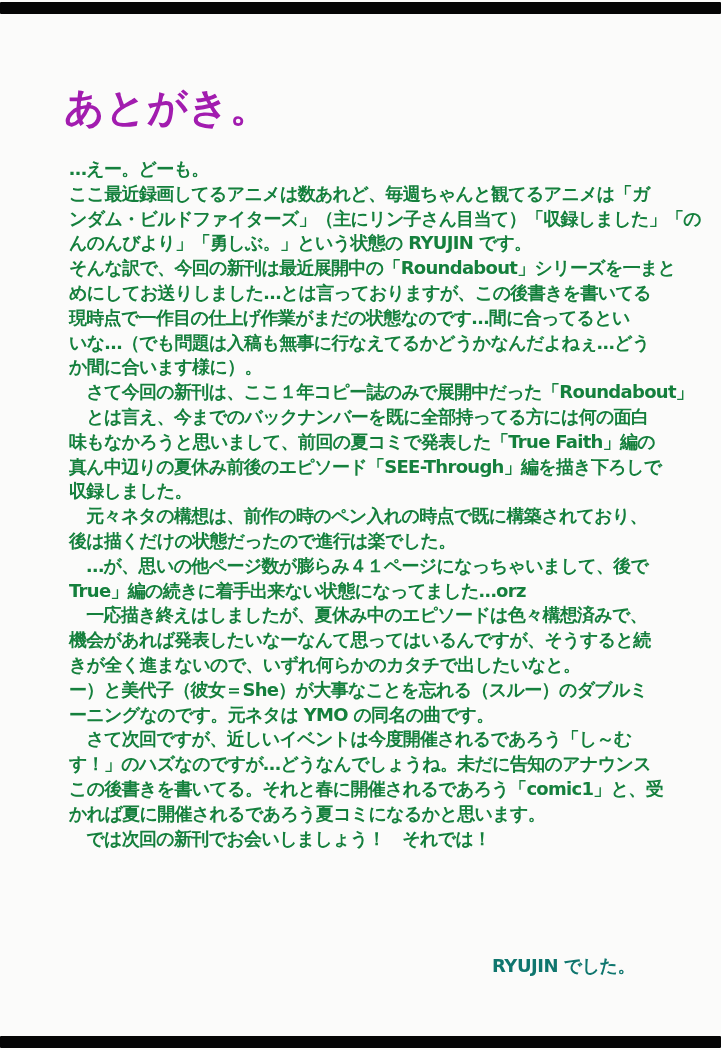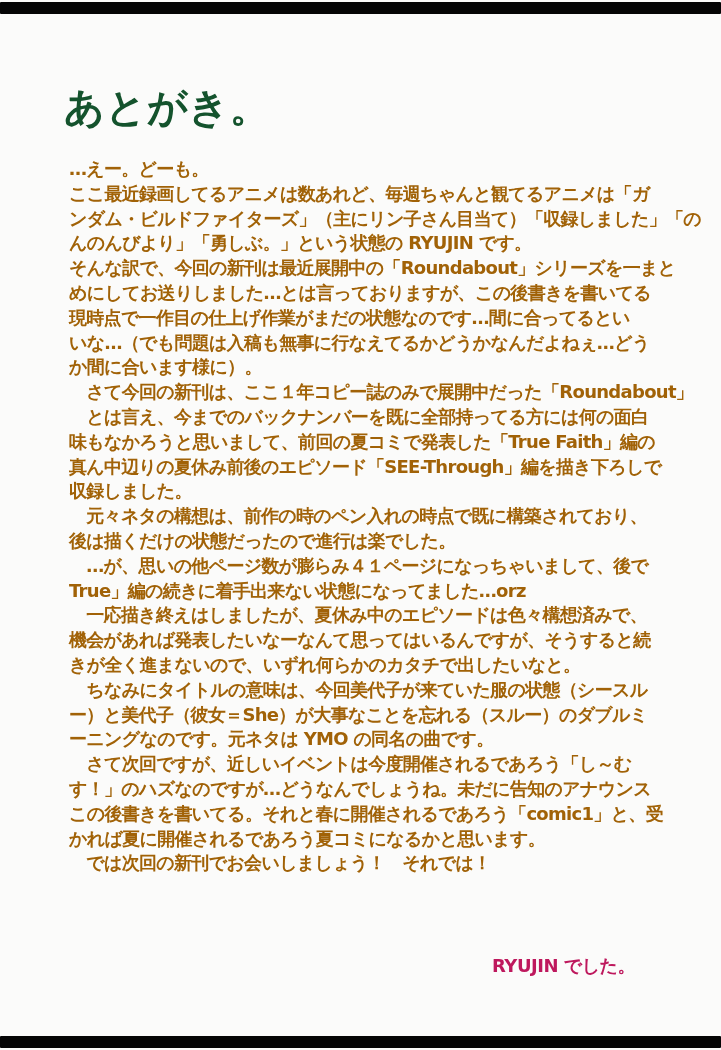--- a/index.html
+++ b/index.html
@@ -8,34 +8,34 @@
     width:721px;height:1050px;
     background:#fbfbfa;
     overflow:hidden;
     font-family:"DejaVu Sans","Liberation Sans",sans-serif;
   }
   .edge{position:absolute;left:0;width:721px;background:#050505;}
   .edge-top{top:2px;height:12px;border-radius:1px;}
   .edge-bottom{bottom:2px;height:12px;border-radius:1px;}
   .title{
     position:absolute;left:64px;top:80px;margin:0;
-    font-size:40px;font-weight:700;color:#14532d;
+    font-size:40px;font-weight:700;color:#a21caf;
     letter-spacing:0.5px;white-space:pre;
   }
   .body{
     position:absolute;left:69px;top:157px;width:600px;
-    color:#a16207;font-weight:700;font-size:18px;
+    color:#15803d;font-weight:700;font-size:18px;
   }
   .ln{
     height:24.8px;line-height:24.8px;
     white-space:pre;letter-spacing:-0.7px;
   }
   .signature{
     position:absolute;right:86px;top:954px;
-    color:#be185d;font-weight:700;font-size:18px;
+    color:#0f766e;font-weight:700;font-size:18px;
     letter-spacing:-0.5px;white-space:pre;
   }
 </style>
 </head>
 <body>
 
 <div class="scan">
 
   <div class="edge edge-top"></div>
 
@@ -56,21 +56,20 @@
     <div class="ln">味もなかろうと思いまして、前回の夏コミで発表した「True Faith」編の</div>
     <div class="ln">真ん中辺りの夏休み前後のエピソード「SEE-Through」編を描き下ろしで</div>
     <div class="ln">収録しました。</div>
     <div class="ln">　元々ネタの構想は、前作の時のペン入れの時点で既に構築されており、</div>
     <div class="ln">後は描くだけの状態だったので進行は楽でした。</div>
     <div class="ln">　…が、思いの他ページ数が膨らみ４１ページになっちゃいまして、後で</div>
     <div class="ln">True」編の続きに着手出来ない状態になってました…orz</div>
     <div class="ln">　一応描き終えはしましたが、夏休み中のエピソードは色々構想済みで、</div>
     <div class="ln">機会があれば発表したいなーなんて思ってはいるんですが、そうすると続</div>
     <div class="ln">きが全く進まないので、いずれ何らかのカタチで出したいなと。</div>
-    <div class="ln">　ちなみにタイトルの意味は、今回美代子が来ていた服の状態（シースル</div>
     <div class="ln">ー）と美代子（彼女＝She）が大事なことを忘れる（スルー）のダブルミ</div>
     <div class="ln">ーニングなのです。元ネタは YMO の同名の曲です。</div>
     <div class="ln">　さて次回ですが、近しいイベントは今度開催されるであろう「し～む</div>
     <div class="ln">す！」のハズなのですが…どうなんでしょうね。未だに告知のアナウンス</div>
     <div class="ln">この後書きを書いてる。それと春に開催されるであろう「comic1」と、受</div>
     <div class="ln">かれば夏に開催されるであろう夏コミになるかと思います。</div>
     <div class="ln">　では次回の新刊でお会いしましょう！　それでは！</div>
   </div>
 
   <div class="signature">RYUJIN でした。</div>

